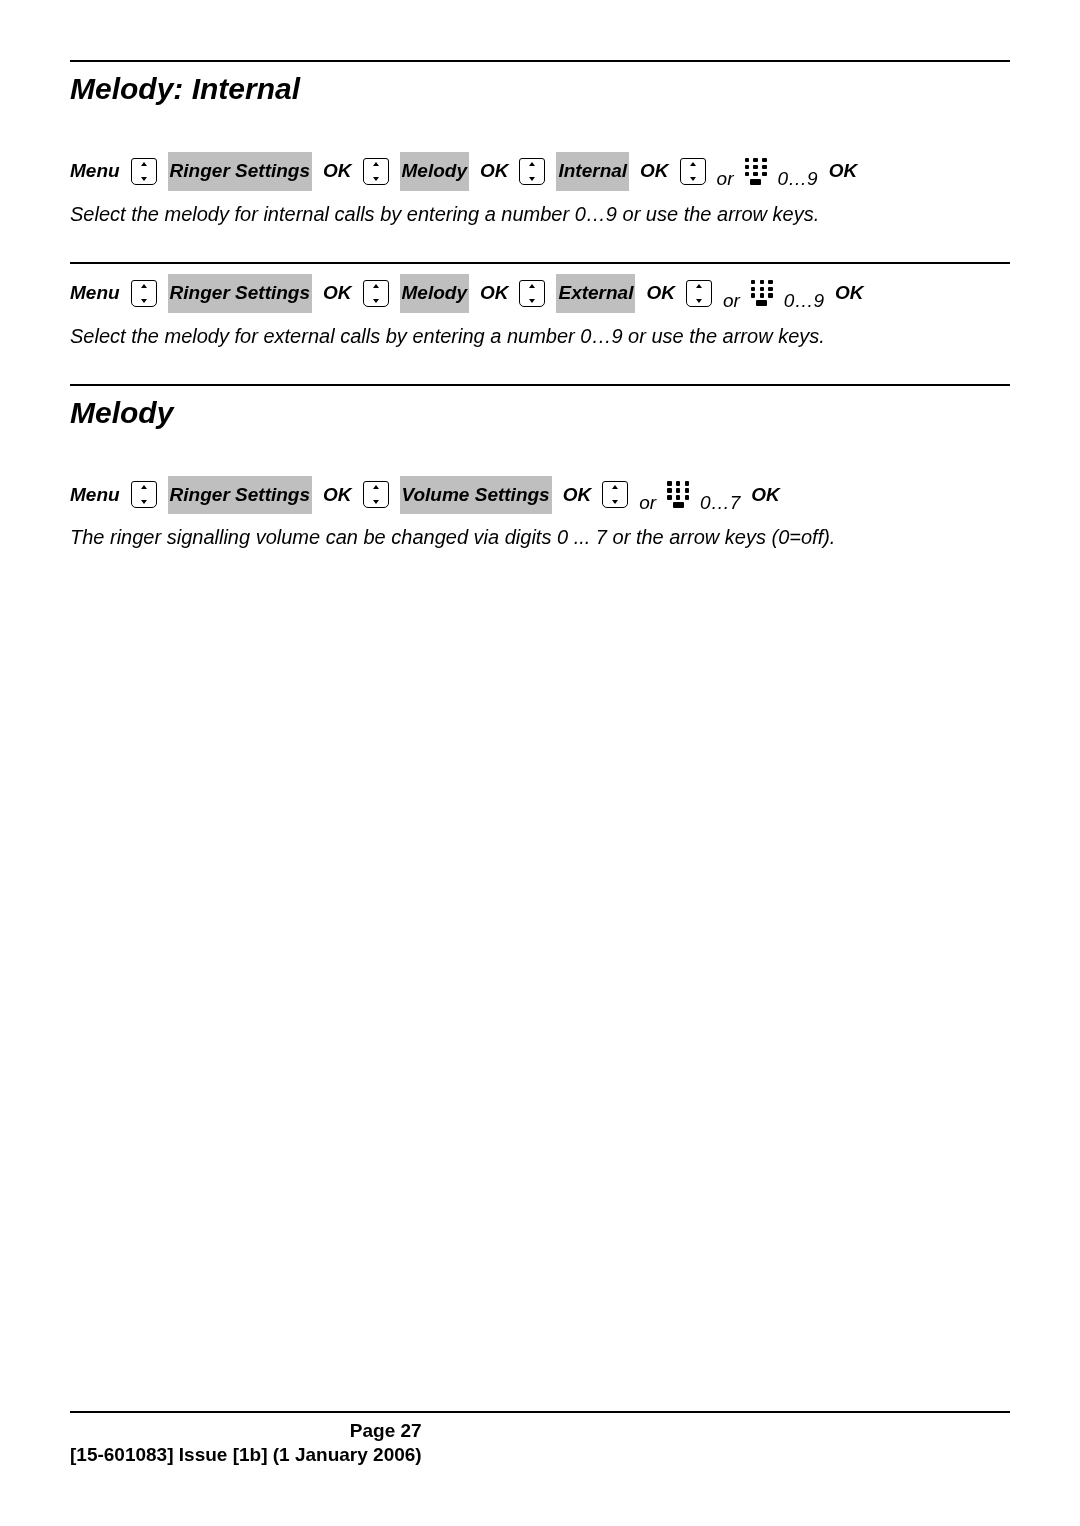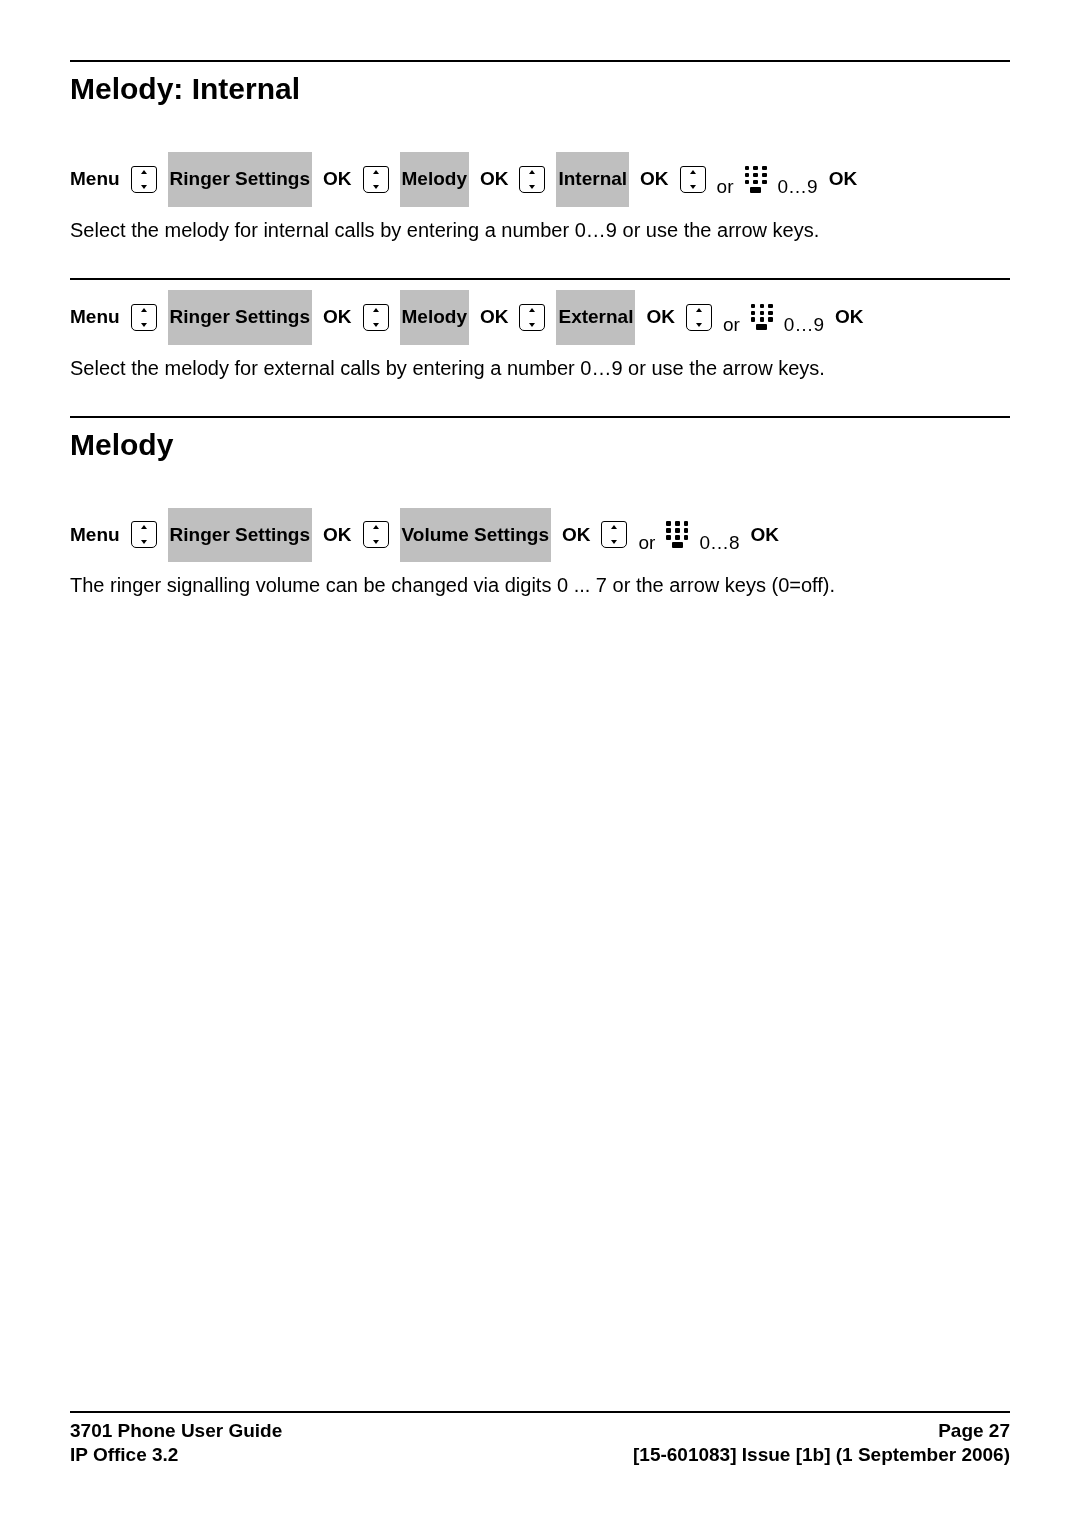--- a/index.html
+++ b/index.html
@@ -24,20 +24,21 @@
     font-weight: bold;
     margin: 0 0 26px 0;
     line-height: 1.15;
   }
   .intro {
     font-size: 20px;
     margin: 0 0 36px 0;
   }
   .section {
     margin-bottom: 36px;
+    font-style: italic;
   }
   hr.rule {
     border: none;
     border-top: 2.5px solid #000;
     margin: 0 0 10px 0;
   }
   h2.section-title {
     font-size: 30px;
     font-weight: bold;
     margin: 0 0 46px 0;
@@ -51,21 +52,21 @@
     gap: 11px;
     margin-bottom: 12px;
   }
   .path .bold {
     font-weight: bold;
     white-space: pre;
   }
   .path .menu-hl {
     background: #bfbfbf;
     font-weight: bold;
-    padding: 16px 2px;
+    padding: 8px 2px;
   }
   .path .plain {
     white-space: pre;
     margin-top: 16px;
   }
   .body-text {
     font-size: 20px;
     margin: 0;
   }
   
@@ -282,34 +283,30 @@
           </span>
         <span class="row">
             <span class="dot"></span>
             <span class="dot"></span>
             <span class="dot"></span>
           </span>
         <span class="last">
             <span class="wide"></span>
           </span>
       </span>
-      <span class="plain">0…8</span>
+      <span class="plain">0…7</span>
       <span class="bold">OK</span>
     </div>
 
     <p class="body-text">The ringer signalling volume can be changed via digits 0 ... 7 or the arrow keys (0=off).</p>
   </div>
 
 </div>
 
 <div class="footer">
   <hr class="footer-rule">
   <div class="footer-row">
-    <div class="footer-left">
-      <div>3701 Phone User Guide</div>
-      <div>IP Office 3.2</div>
-    </div>
     <div class="footer-right">
       <div>Page 27</div>
-      <div>[15-601083] Issue [1b] (1 September 2006)</div>
+      <div>[15-601083] Issue [1b] (1 January 2006)</div>
     </div>
   </div>
 </div>
 
 </body></html>

